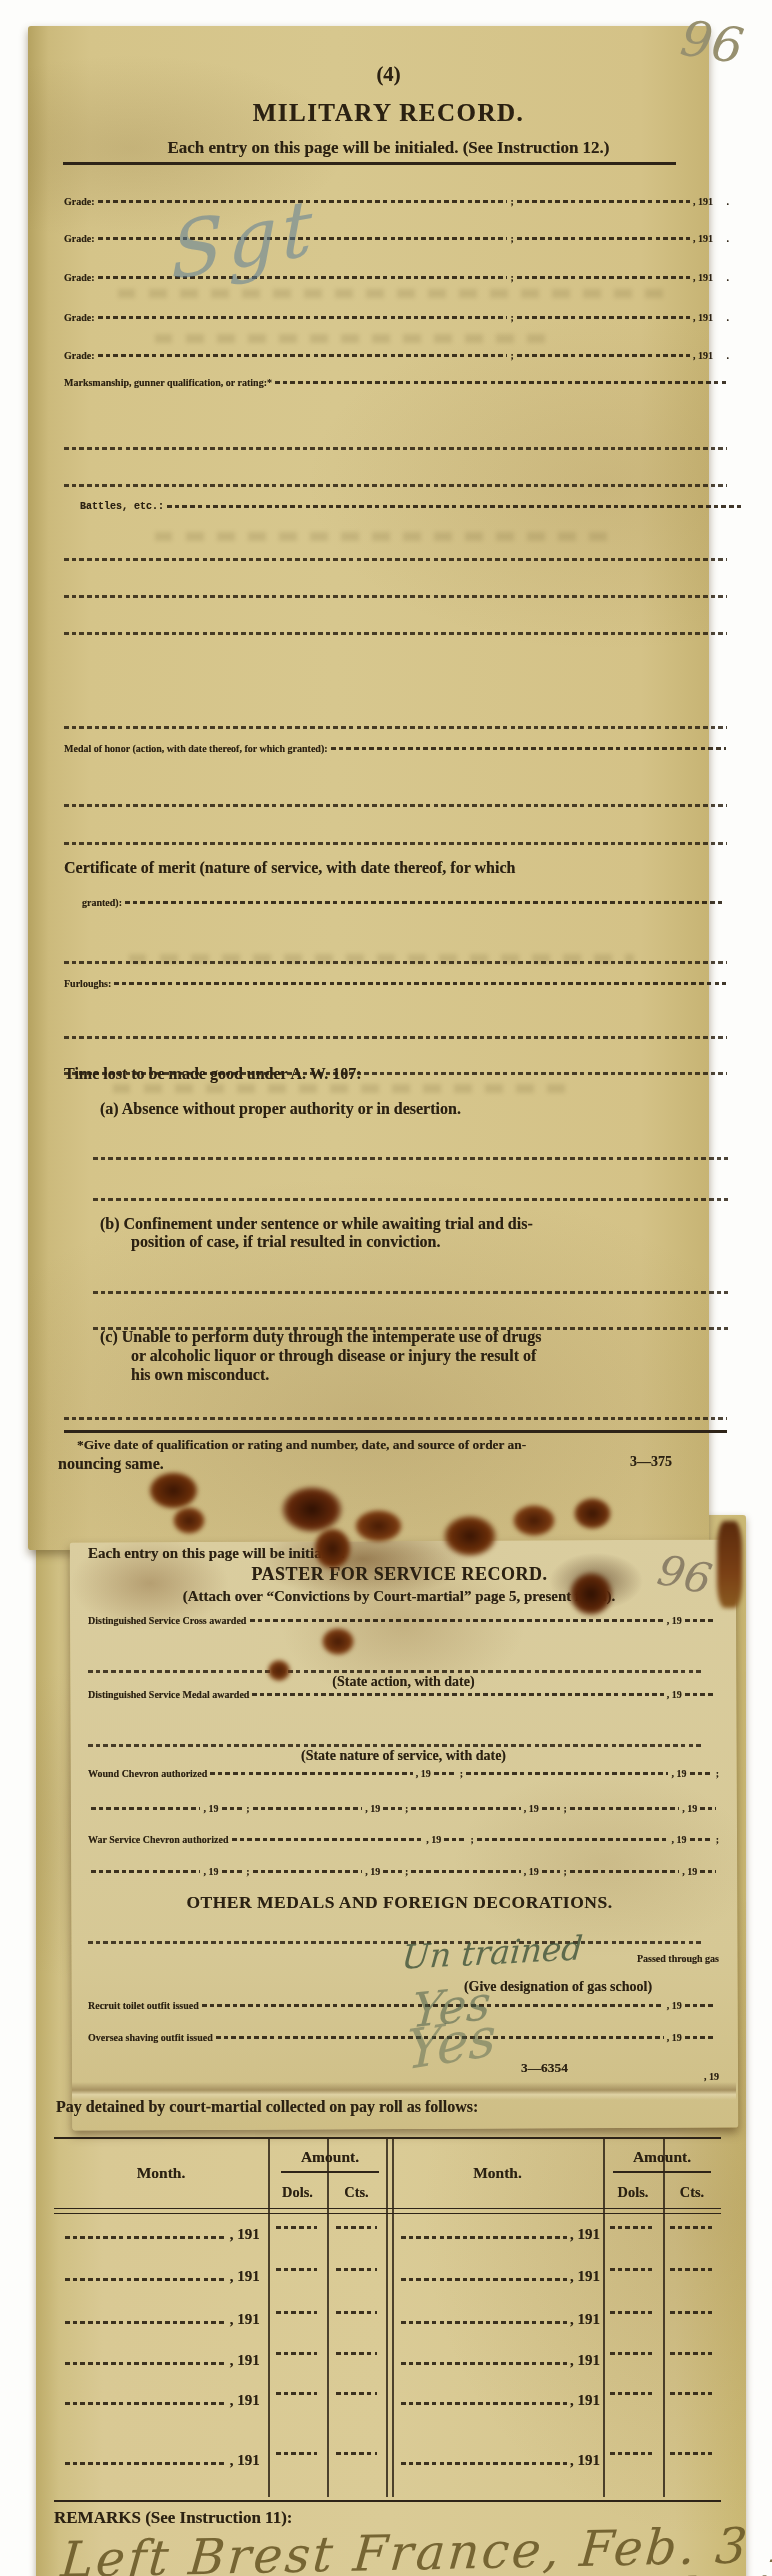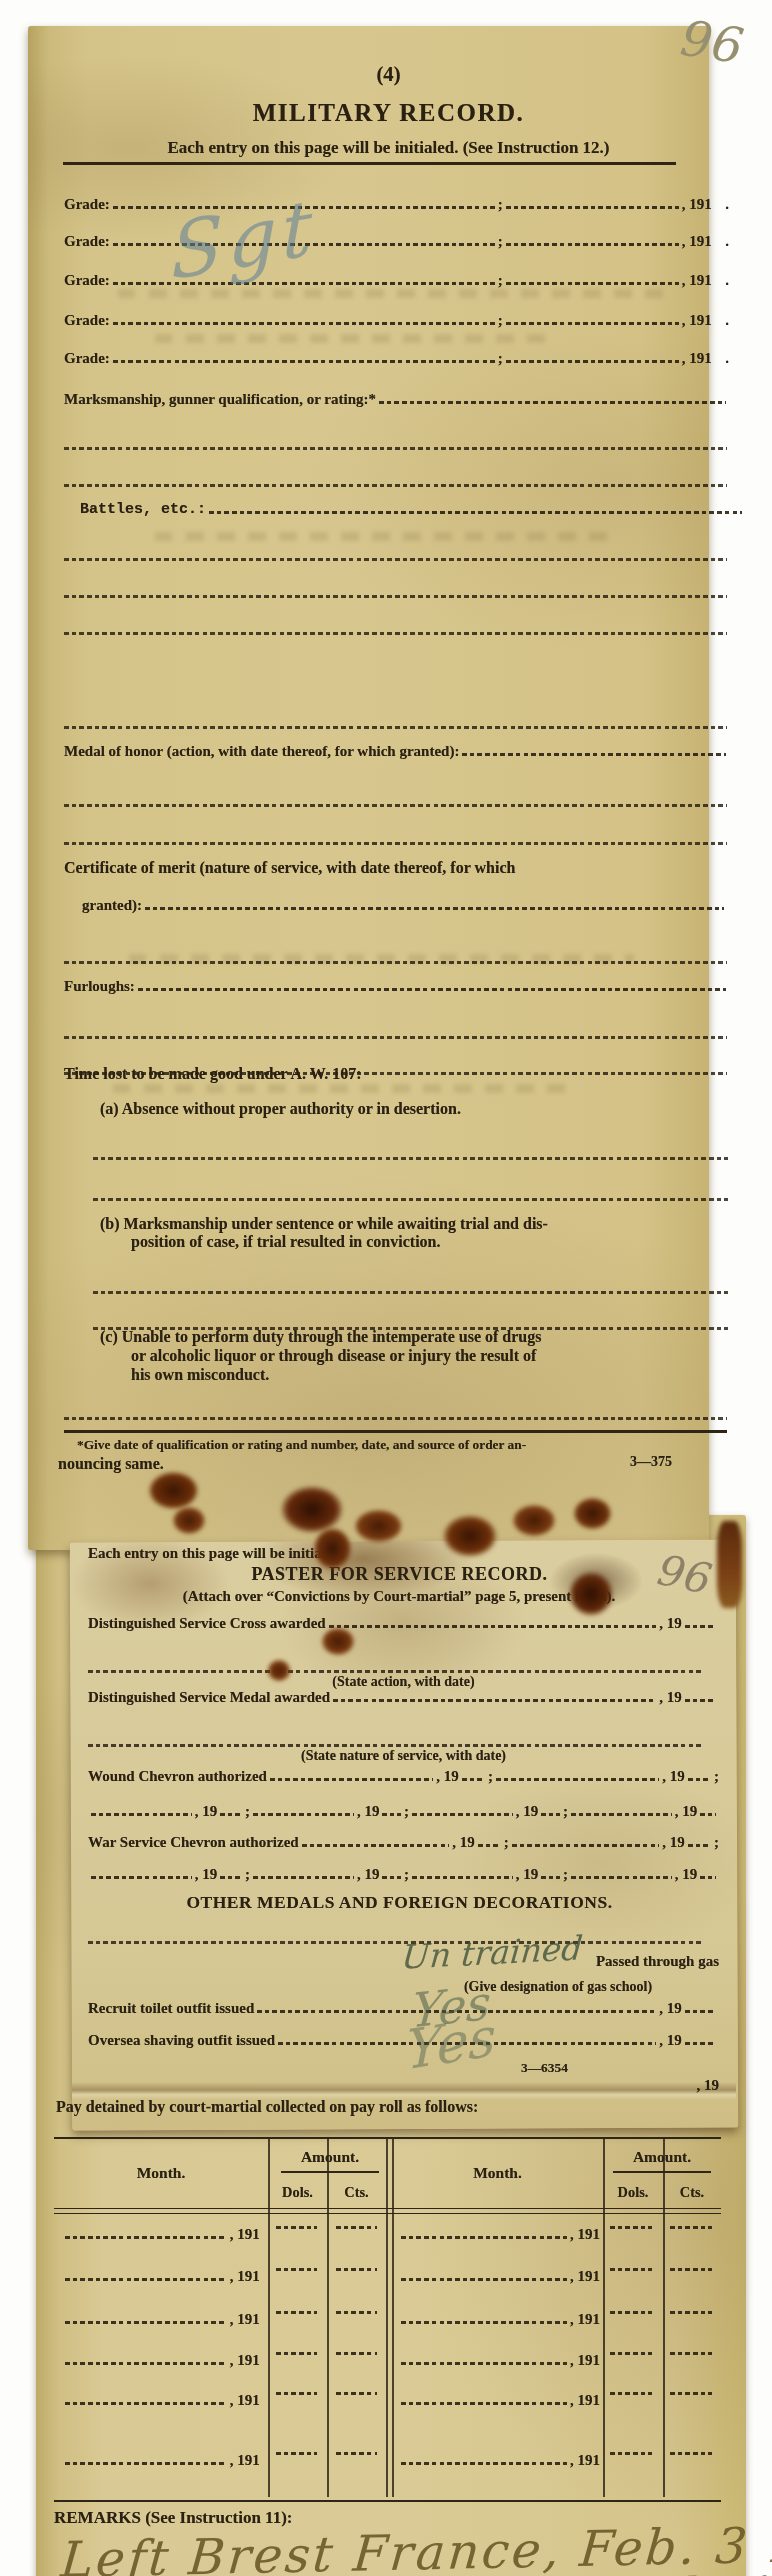--- a/index.html
+++ b/index.html
@@ -23,21 +23,21 @@
     background:
       radial-gradient(ellipse 155px 57px at 44% 3%,rgba(92,52,12,.5),transparent 70%),
       radial-gradient(ellipse 67px 41px at 79% 7%,rgba(55,25,5,.5),transparent 70%),
       radial-gradient(ellipse 113px 67px at 12% 7%,rgba(105,62,20,.32),transparent 70%),
       radial-gradient(ellipse 175px 113px at 50% 14%,rgba(120,82,32,.22),transparent 70%),
       radial-gradient(ellipse 216px 134px at 80% 55%,rgba(135,105,55,.15),transparent 70%),
       linear-gradient(#dacd9f,#d6c895 70%,#cebe85);
     box-shadow:0 5.2px 9.3px rgba(70,45,15,.5);}
   .crease{position:absolute;left:72px;top:2082px;width:664px;height:17.5px;z-index:5;
     background:linear-gradient(rgba(90,60,25,0),rgba(90,60,25,.35) 45%,rgba(250,242,215,.35) 70%,rgba(90,60,25,0));}
-  .row{position:absolute;display:flex;align-items:flex-end;white-space:nowrap;z-index:10;font-size:15px;}
+  .row{position:absolute;display:flex;align-items:flex-end;white-space:nowrap;z-index:10;font-size:10px;}
   .lbl{font-weight:700;text-shadow:0 0 0.5px rgba(40,30,15,.45);}
   .dot{display:inline-block;align-self:flex-end;height:2.6px;flex:1 1 auto;margin:0 3.1px 4.1px 3.1px;
        background:repeating-linear-gradient(90deg,rgba(38,28,14,.88) 0 4.6px,transparent 4.6px 7.7px);}
   .dfix{flex:0 0 auto;}
   .dln{position:absolute;height:2.6px;z-index:10;
        background:repeating-linear-gradient(90deg,rgba(38,28,14,.82) 0 4.6px,transparent 4.6px 7.7px);}
   .txt{position:absolute;z-index:10;font-weight:700;white-space:nowrap;text-shadow:0 0 0.5px rgba(40,30,15,.45);}
   .ctr{text-align:center;}
   .hr{position:absolute;background:#2e2418;z-index:10;}
   .hand{position:absolute;z-index:11;font-style:italic;white-space:nowrap;
@@ -115,21 +115,21 @@
   <div class="row" style="left:64px;top:350px;width:665px;">
       <span class="lbl">Grade:</span>
       <i class="dot"></i>
       <span class="lbl">;</span>
       <i class="dot dfix" style="flex:0 0 173px;"></i>
       <span class="lbl">, 191</span>
       <i style="width:13.4px;"></i>
       <span class="lbl">.</span>
     </div>
 
-  <div class="row" style="left:64px;top:391px;width:665px;">
+  <div class="row" style="left:64px;top:377px;width:665px;">
       <span class="lbl">Marksmanship, gunner qualification, or rating:*</span>
       <i class="dot"></i>
     </div>
   <div class="dln" style="left:64px;top:447px;width:663px;"></div>
   <div class="dln" style="left:64px;top:484px;width:663px;"></div>
 
   <div class="row" style="left:80px;top:501px;width:665px;font-family:Liberation Mono, monospace;">
       <span class="lbl">Battles, etc.:</span>
       <i class="dot"></i>
     </div>
@@ -158,21 +158,21 @@
       <i class="dot"></i>
     </div>
   <div class="dln" style="left:64px;top:1036px;width:663px;"></div>
   <div class="dln" style="left:64px;top:1072px;width:663px;"></div>
 
   <div class="txt" style="left:64px;top:1065px;font-size:16px;">Time lost to be made good under A. W. 107:</div>
   <div class="txt" style="left:100px;top:1100px;font-size:16px;">(a) Absence without proper authority or in desertion.</div>
   <div class="dln" style="left:93px;top:1157px;width:635px;"></div>
   <div class="dln" style="left:93px;top:1198px;width:635px;"></div>
 
-  <div class="txt" style="left:100px;top:1215px;font-size:16px;">(b) Marksmanship under sentence or while awaiting trial and dis-</div>
+  <div class="txt" style="left:100px;top:1215px;font-size:16px;">(b) Confinement under sentence or while awaiting trial and dis-</div>
   <div class="txt" style="left:131px;top:1233px;font-size:16px;">position of case, if trial resulted in conviction.</div>
   <div class="dln" style="left:93px;top:1291px;width:635px;"></div>
   <div class="dln" style="left:93px;top:1327px;width:635px;"></div>
 
   <div class="txt" style="left:100px;top:1328px;font-size:16px;">(c) Unable to perform duty through the intemperate use of drugs</div>
   <div class="txt" style="left:131px;top:1347px;font-size:16px;text-align:right;">or alcoholic liquor or through disease or injury the result of</div>
   <div class="txt" style="left:131px;top:1366px;font-size:16px;">his own misconduct.</div>
 
   <div class="dln" style="left:64px;top:1417px;width:663px;"></div>
   <div class="hr" style="left:64px;top:1430px;width:663px;height:2.6px;"></div>

